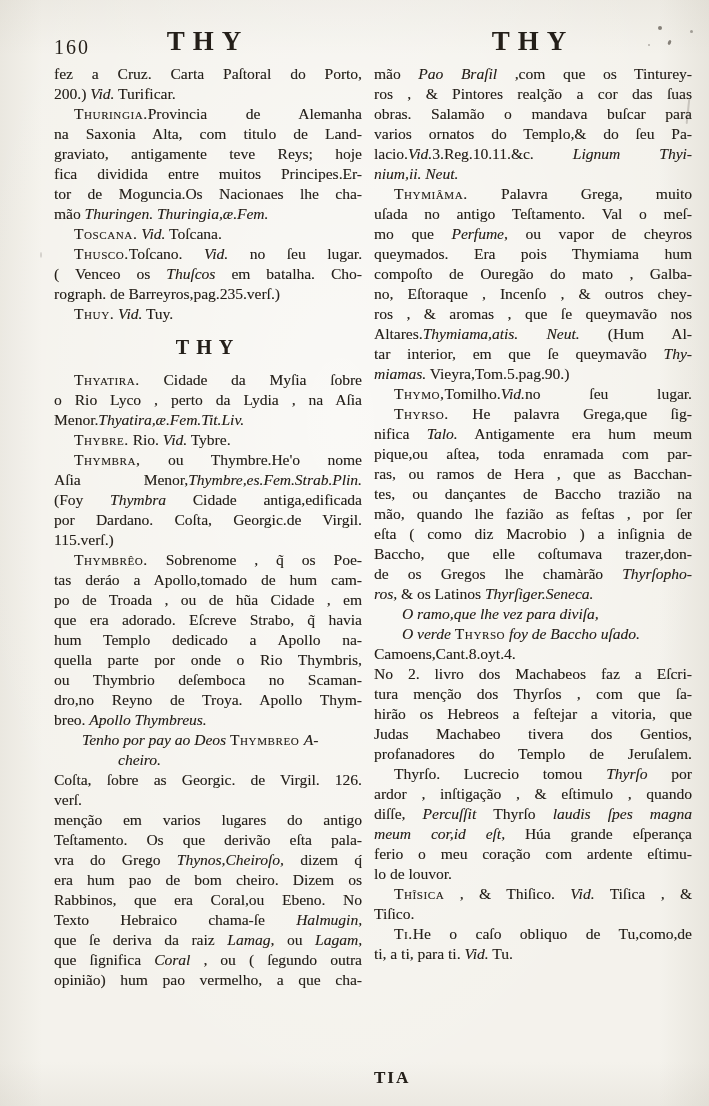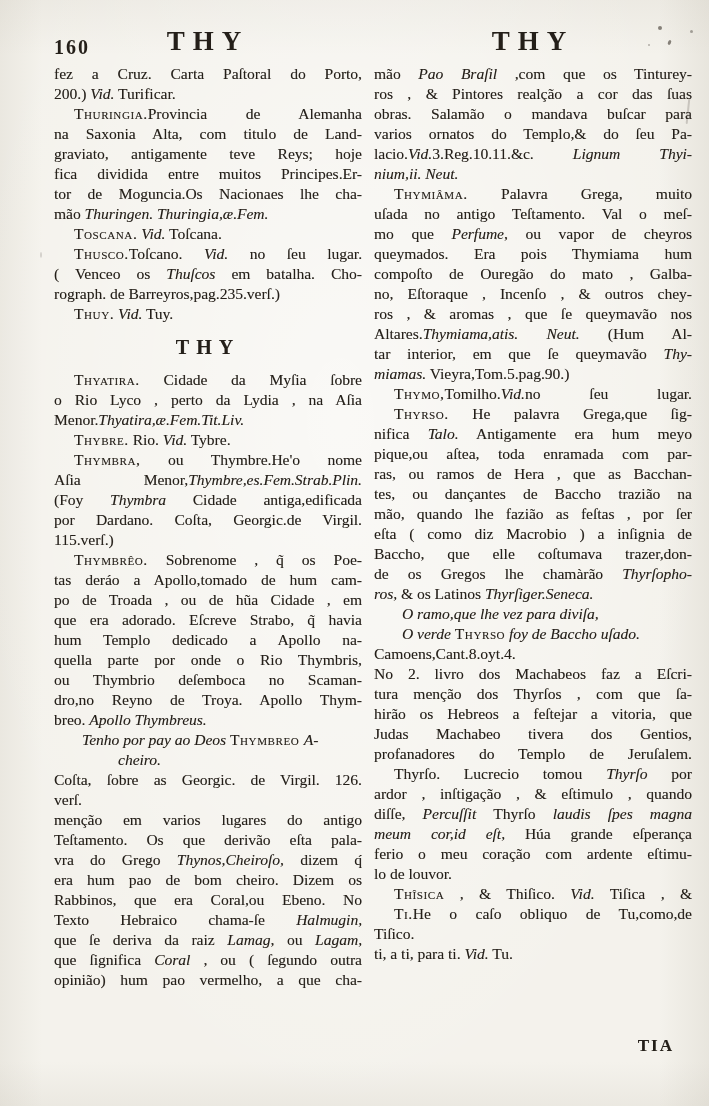--- a/index.html
+++ b/index.html
@@ -10,21 +10,21 @@
       radial-gradient(ellipse at 48% 38%, rgba(255,255,255,.55), rgba(255,255,255,0) 72%),
       linear-gradient(to right, rgba(190,184,170,.18), rgba(190,184,170,0) 6%, rgba(190,184,170,0) 93%, rgba(190,184,170,.22)),
       linear-gradient(to bottom, rgba(190,184,170,.14), rgba(190,184,170,0) 5%, rgba(190,184,170,0) 96%, rgba(190,184,170,.16)),
       #f4f2ec;
     color:#241f19;
   }
   .sheet{position:absolute;inset:0;}
   
   .pagenum{
     position:absolute;left:54px;top:36px;
-    font-size:20px;font-weight:700;letter-spacing:2px;
+    font-size:20px;font-weight:400;letter-spacing:2px;
   }
   .runtitle{
     position:absolute;top:26px;text-align:center;
     font-size:27px;font-weight:700;letter-spacing:8px;
   }
   .runtitle.lt{left:54px;width:308px;}
   .runtitle.rt{left:374px;width:318px;}
   
   .col{position:absolute;top:64px;font-size:15.5px;line-height:20px;}
   .col.left{left:54px;width:308px;}
@@ -35,21 +35,21 @@
   .ln.v1{padding-left:28px;}
   .ln.v2{padding-left:64px;}
   .ln.ctr{
     text-align:center;font-weight:700;font-size:20px;
     letter-spacing:7px;margin:13px 0 13px;text-align-last:center;
   }
   .i{font-style:italic;margin-top:48px;}
   .sc{font-variant:small-caps;letter-spacing:.6px;}
   
   .catchword{
-    position:absolute;left:374px;width:300px;top:1036px;text-align:right;
+    position:absolute;left:374px;width:300px;top:1068px;text-align:left;
     font-size:17px;font-weight:700;letter-spacing:2px;
     text-shadow:.25px .3px 0 rgba(36,31,25,.38);
   }
   
   .speck{position:absolute;background:rgba(45,38,30,.55);border-radius:50%;}
   .s1{left:658px;top:26px;width:4px;height:4px;}
   .s2{left:668px;top:40px;width:3px;height:5px;transform:rotate(25deg);}
   .s3{left:648px;top:44px;width:2px;height:2px;opacity:.6;}
   .s4{left:690px;top:30px;width:3px;height:3px;opacity:.7;}
   .s5{left:687px;top:98px;width:2px;height:26px;border-radius:2px;opacity:.35;transform:rotate(6deg);}
@@ -123,21 +123,21 @@
       <div class="ln j"><span>mo que </span><span class="i">Perfume</span><span>, ou vapor de cheyros</span></div>
       <div class="ln j"><span>queymados. Era pois Thymiama hum</span></div>
       <div class="ln j"><span>compoſto de Ouregão do mato , Galba-</span></div>
       <div class="ln j"><span>no, Eſtoraque , Incenſo , &amp; outros chey-</span></div>
       <div class="ln j"><span>ros , &amp; aromas , que ſe queymavão nos</span></div>
       <div class="ln j"><span>Altares.</span><span class="i">Thymiama,atis. Neut.</span><span> (Hum Al-</span></div>
       <div class="ln j"><span>tar interior, em que ſe queymavão </span><span class="i">Thy-</span></div>
       <div class="ln"><span class="i">miamas.</span><span> Vieyra,Tom.5.pag.90.)</span></div>
       <div class="ln j ind"><span class="sc">Thymo,</span><span>Tomilho.</span><span class="i">Vid.</span><span>no ſeu lugar.</span></div>
       <div class="ln j ind"><span class="sc">Thyrso.</span><span> He palavra Grega,que ſig-</span></div>
-      <div class="ln j"><span>nifica </span><span class="i">Talo.</span><span> Antigamente era hum meyo</span></div>
+      <div class="ln j"><span>nifica </span><span class="i">Talo.</span><span> Antigamente era hum meum</span></div>
       <div class="ln j"><span>pique,ou aſtea, toda enramada com par-</span></div>
       <div class="ln j"><span>ras, ou ramos de Hera , que as Bacchan-</span></div>
       <div class="ln j"><span>tes, ou dançantes de Baccho trazião na</span></div>
       <div class="ln j"><span>mão, quando lhe fazião as feſtas , por ſer</span></div>
       <div class="ln j"><span>eſta ( como diz Macrobio ) a inſignia de</span></div>
       <div class="ln j"><span>Baccho, que elle coſtumava trazer,don-</span></div>
       <div class="ln j"><span>de os Gregos lhe chamàrão </span><span class="i">Thyrſopho-</span></div>
       <div class="ln"><span class="i">ros,</span><span> &amp; os Latinos </span><span class="i">Thyrſiger.</span><span class="i">Seneca.</span></div>
       <div class="ln v1"><span class="i">O ramo,que lhe vez para diviſa,</span></div>
       <div class="ln v1"><span class="i">O verde </span><span class="sc">Thyrſo</span><span class="i"> foy de Baccho uſado.</span></div>
@@ -147,22 +147,22 @@
       <div class="ln j"><span>hirão os Hebreos a feſtejar a vitoria, que</span></div>
       <div class="ln j"><span>Judas Machabeo tivera dos Gentios,</span></div>
       <div class="ln j"><span>profanadores do Templo de Jeruſalem.</span></div>
       <div class="ln j ind"><span>Thyrſo. Lucrecio tomou </span><span class="i">Thyrſo</span><span> por</span></div>
       <div class="ln j"><span>ardor , inſtigação , &amp; eſtimulo , quando</span></div>
       <div class="ln j"><span>diſſe, </span><span class="i">Percuſſit </span><span>Thyrſo </span><span class="i">laudis ſpes magna</span></div>
       <div class="ln j"><span class="i">meum cor,id eſt,</span><span> Húa grande eſperança</span></div>
       <div class="ln j"><span>ferio o meu coração com ardente eſtimu-</span></div>
       <div class="ln"><span>lo de louvor.</span></div>
       <div class="ln j ind"><span class="sc">Thîsica</span><span> , &amp; Thiſico. </span><span class="i">Vid.</span><span> Tiſica , &amp;</span></div>
+      <div class="ln"><span>Tiſico.</span></div>
       <div class="ln j ind"><span class="sc">Ti.</span><span>He o caſo obliquo de Tu,como,de</span></div>
-      <div class="ln"><span>Tiſico.</span></div>
       <div class="ln"><span>ti, a ti, para ti. </span><span class="i">Vid.</span><span> Tu.</span></div>
     </div>
 
   <div class="catchword">TIA</div>
 
   <div class="speck s1"></div>
   <div class="speck s2"></div>
   <div class="speck s3"></div>
   <div class="speck s4"></div>
   <div class="speck s5"></div>

